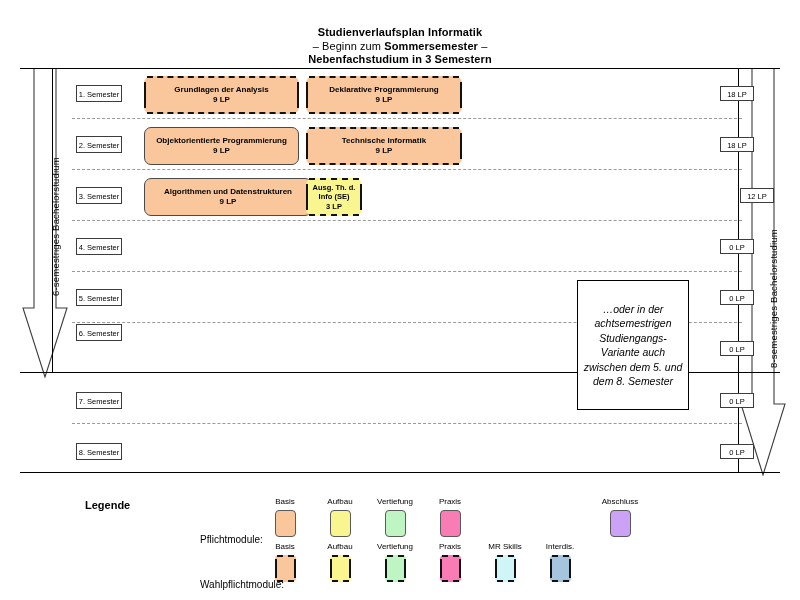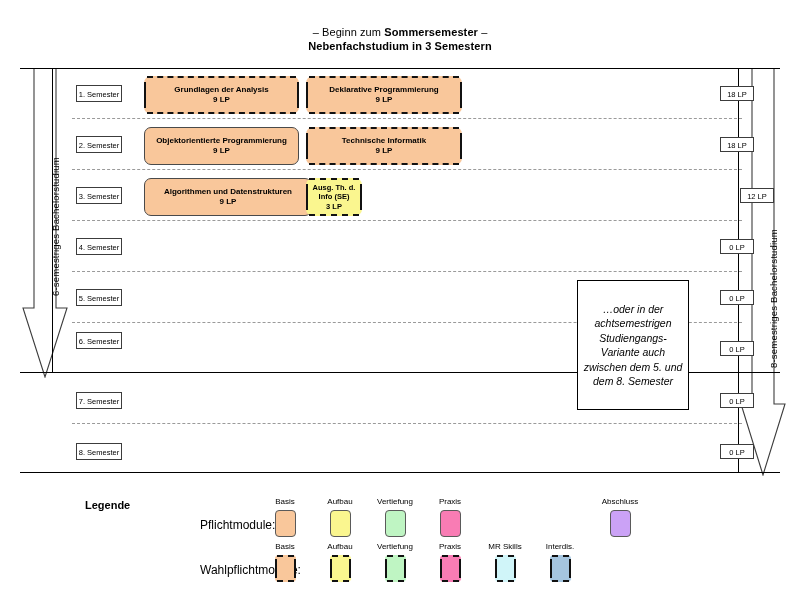--- a/index.html
+++ b/index.html
@@ -87,36 +87,37 @@
   .arrow-wrap{position:absolute;}
   .arrow-wrap svg{display:block;}
   .arrow-label{
     position:absolute;font-size:9.5px;letter-spacing:.2px;
     white-space:nowrap;transform-origin:0 0;
   }
 
   
   .legend{position:absolute;left:0;top:485px;width:800px;height:115px;}
   .legend-title{position:absolute;left:85px;top:14px;font-size:11px;font-weight:bold;}
-  .legend-rowlabel{position:absolute;font-size:12px;}
+  .legend-rowlabel{position:absolute;font-size:10px;margin-top:16px;}
   .legend-coltitle{position:absolute;font-size:8px;text-align:center;width:60px;}
   .swatch{position:absolute;width:21px;height:27px;box-sizing:border-box;border-radius:4px;}
   .swatch.solid{border:1.3px solid #5a5a5a;}
   .swatch.dash{border:0;}
   .swatch.dash .tb{position:absolute;left:2px;right:2px;height:0;border-top:2.4px dashed #111;}
   .swatch.dash .tb.t{top:0;} .swatch.dash .tb.b{bottom:0;}
   .swatch.dash .lr{position:absolute;top:4px;bottom:4px;width:0;border-left:2.4px solid #111;}
   .swatch.dash .lr.l{left:0;} .swatch.dash .lr.r{right:0;}
 </style>
 </head>
 <body>
 
 <div id="root">
 
   <div class="title-block">
+    <div class="title-line l1">Studienverlaufsplan  Informatik</div>
     <div class="title-line l2"><span>– Beginn zum </span><span class="bold">Sommersemester</span><span> –</span></div>
     <div class="title-line l1">Nebenfachstudium in 3 Semestern</div>
   </div>
 
   <div class="arrow-wrap" style="left:22px;top:68px;">
     <svg width="46" height="310" viewBox="0 0 46 310">
       <polygon points="12,0 34,0 34,240 45,240 23,309 1,240 12,240" fill="#ffffff" stroke="#3c3c3c" stroke-width="1.1"></polygon>
     </svg>
     <div class="arrow-label" style="left:28px;top:228px;transform:rotate(-90deg);">6-semestriges Bachelorstudium</div>
   </div>
@@ -142,21 +143,21 @@
     <div class="row-sep" style="top:152px;"></div>
     <div class="row-sep" style="top:203px;"></div>
     <div class="row-sep" style="top:254px;"></div>
     <div class="row-sep" style="top:355px;"></div>
 
     <div class="sem-label" style="top:17px;">1. Semester</div>
     <div class="sem-label" style="top:68px;">2. Semester</div>
     <div class="sem-label" style="top:119px;">3. Semester</div>
     <div class="sem-label" style="top:170px;">4. Semester</div>
     <div class="sem-label" style="top:221px;">5. Semester</div>
-    <div class="sem-label" style="top:264px;">6. Semester</div>
+    <div class="sem-label" style="top:256px;">6. Semester</div>
     <div class="sem-label" style="top:324px;">7. Semester</div>
     <div class="sem-label" style="top:375px;">8. Semester</div>
 
     <div class="lp-label" style="top:18px;">18 LP</div>
     <div class="lp-label" style="top:69px;">18 LP</div>
     <div class="lp-label" style="top:120px;margin-left:20px;">12 LP</div>
     <div class="lp-label" style="top:171px;">0 LP</div>
     <div class="lp-label" style="top:222px;">0 LP</div>
     <div class="lp-label" style="top:273px;">0 LP</div>
     <div class="lp-label" style="top:325px;">0 LP</div>

